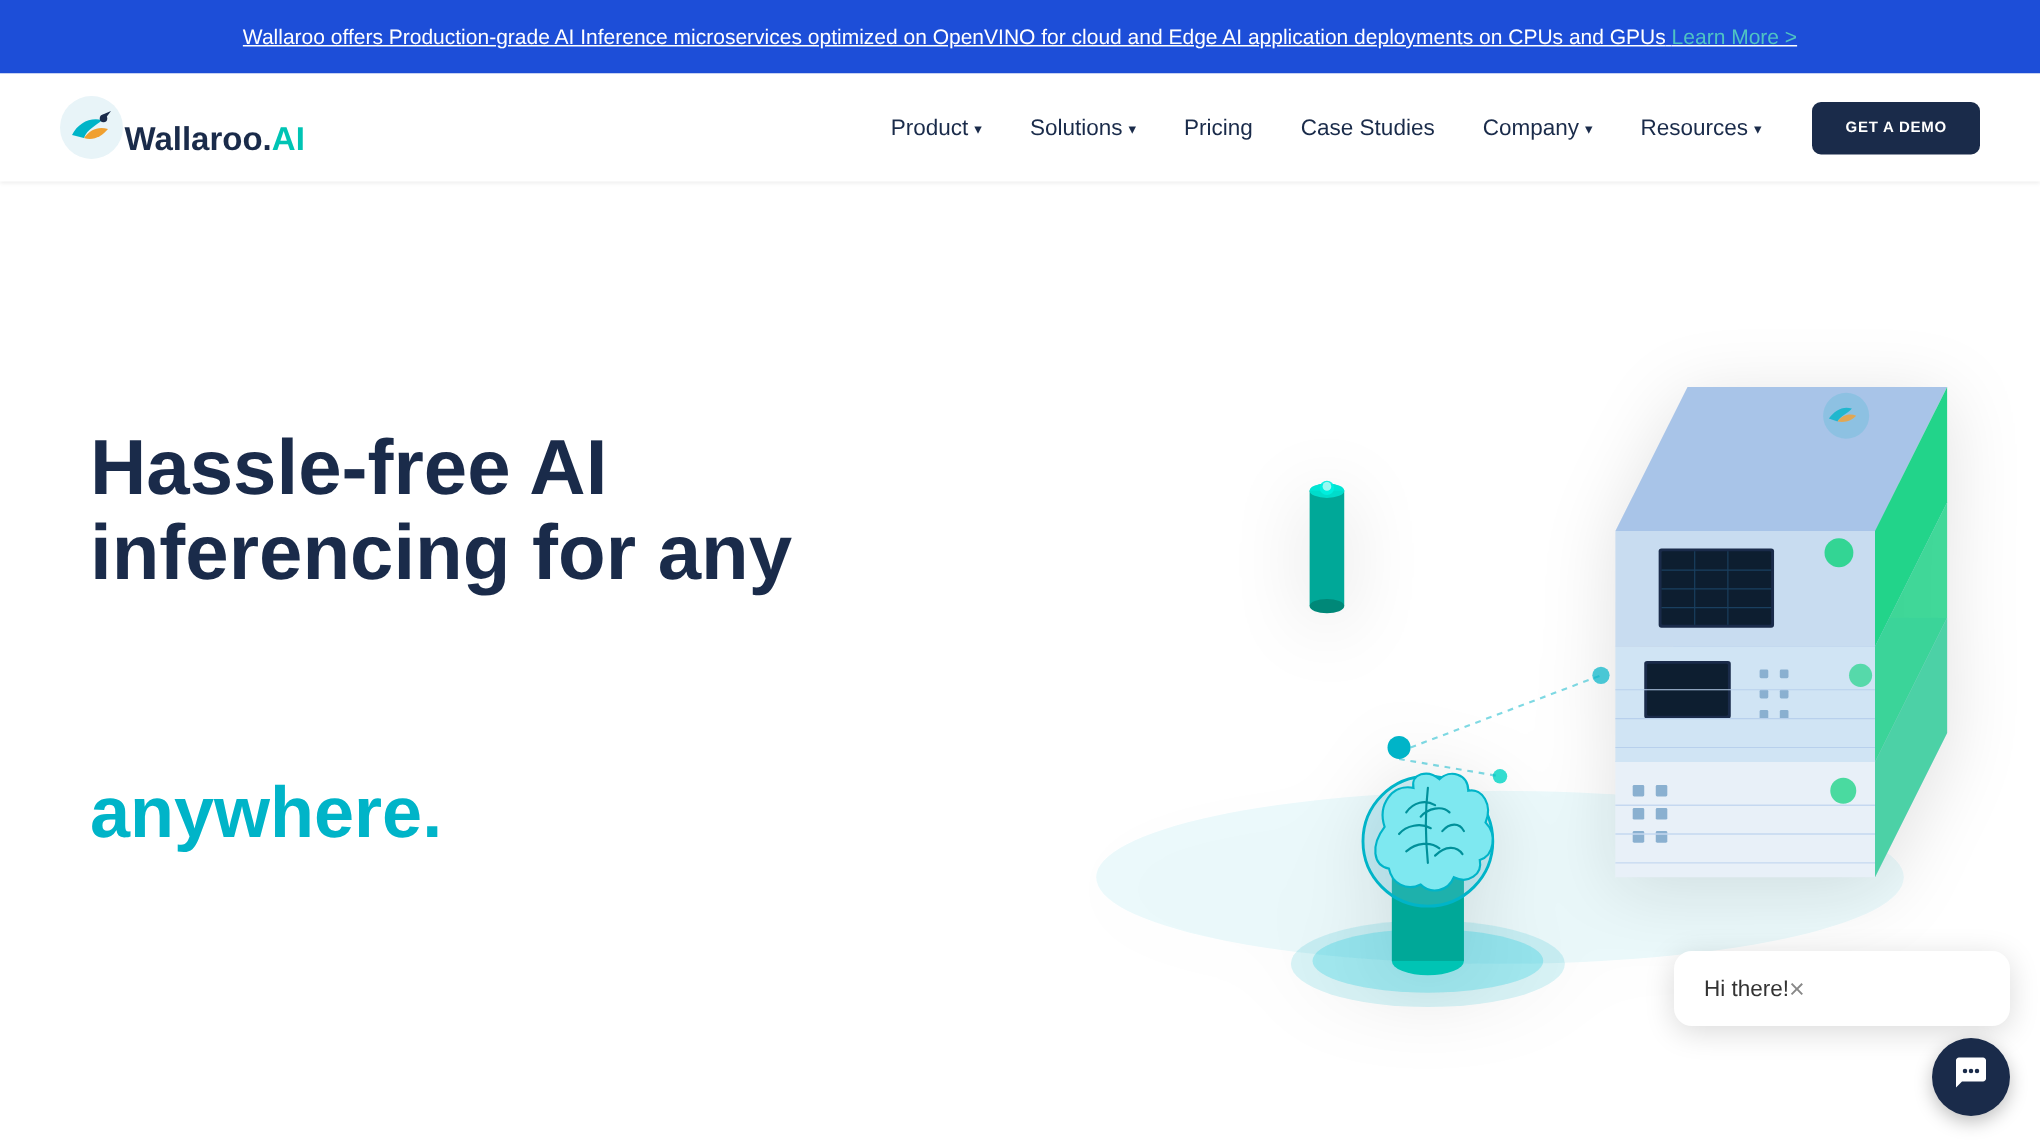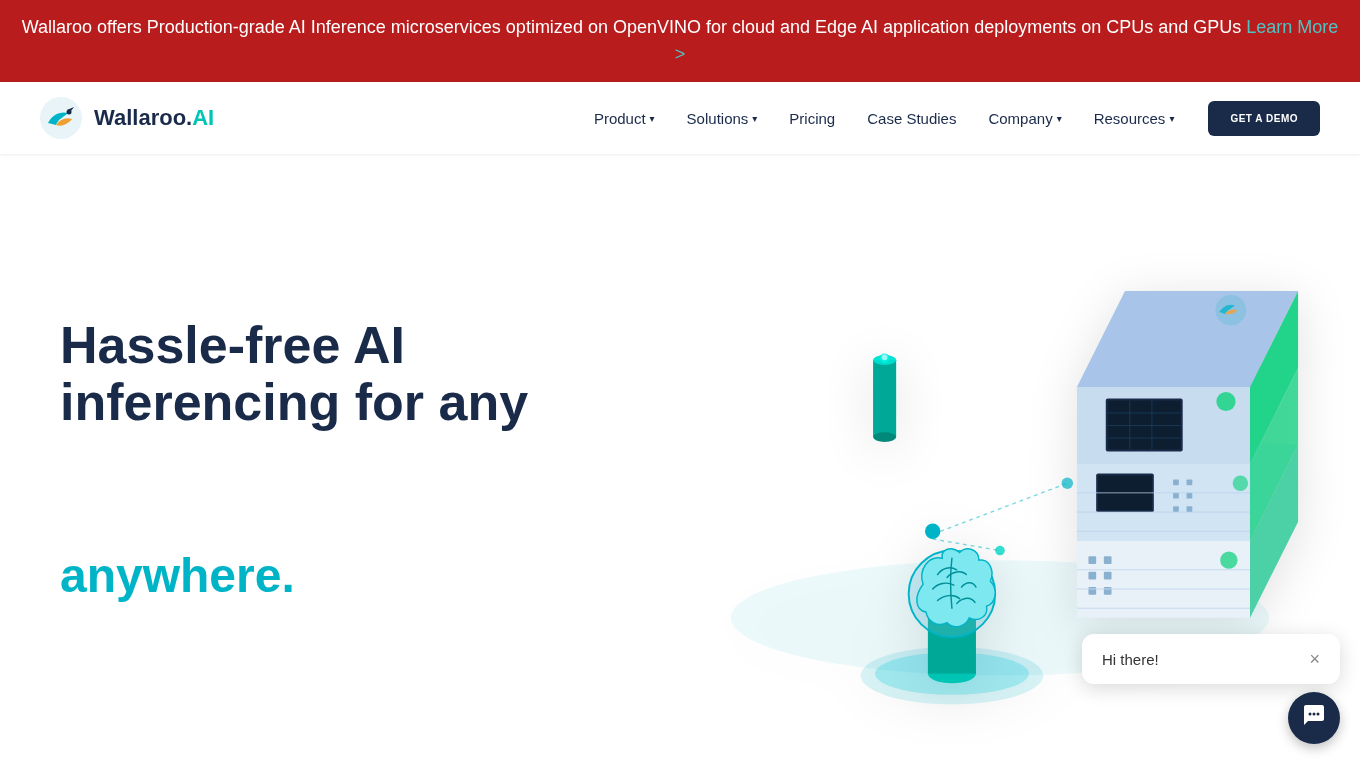--- a/index.html
+++ b/index.html
@@ -1,47 +1,48 @@
 <!DOCTYPE html>
 <html><head>
   <meta charset="utf-8">
   <style>
     * { margin: 0; padding: 0; box-sizing: border-box; }
     body { font-family: -apple-system, BlinkMacSystemFont, 'Segoe UI', sans-serif; overflow-x: hidden; }
 
     
     #top-banner {
-      background-color: #b91c1c;
+      background-color: #1d4ed8;
       color: #fff;
       text-align: center;
       padding: 14px 20px;
-      font-size: 18px;
+      font-size: 14px;
       line-height: 1.5;
+      text-decoration: underline;
     }
     #top-banner a {
       color: #4fc3c3;
       text-decoration: none;
     }
 
     
     #navbar {
       background: #fff;
       display: flex;
       align-items: center;
       justify-content: space-between;
       padding: 0 40px;
       height: 72px;
       box-shadow: 0 1px 3px rgba(0,0,0,0.08);
       position: relative;
       z-index: 100;
     }
     #logo-area {
       display: flex;
-      align-items: center;
-      gap: 12px;
+      align-items: flex-end;
+      gap: 1px;
       text-decoration: none;
     }
     #logo-icon {
       width: 42px;
       height: 42px;
     }
     #logo-text {
       font-size: 22px;
       font-weight: 700;
       color: #1a2b4a;
@@ -140,24 +141,24 @@
 
     
     #chat-popup {
       position: fixed;
       bottom: 80px;
       right: 20px;
       background: #fff;
       border-radius: 12px;
       box-shadow: 0 4px 20px rgba(0,0,0,0.15);
       padding: 16px 20px;
-      width: 258px;
-      display: flex;
-      align-items: center;
-      justify-content: space-between;
+      width: 224px;
+      display: flex;
+      align-items: center;
+      justify-content: flex-start;
       z-index: 999;
     }
     #chat-popup-text {
       font-size: 15px;
       color: #333;
       font-weight: 500;
     }
     #chat-close-btn {
       background: none;
       border: none;

